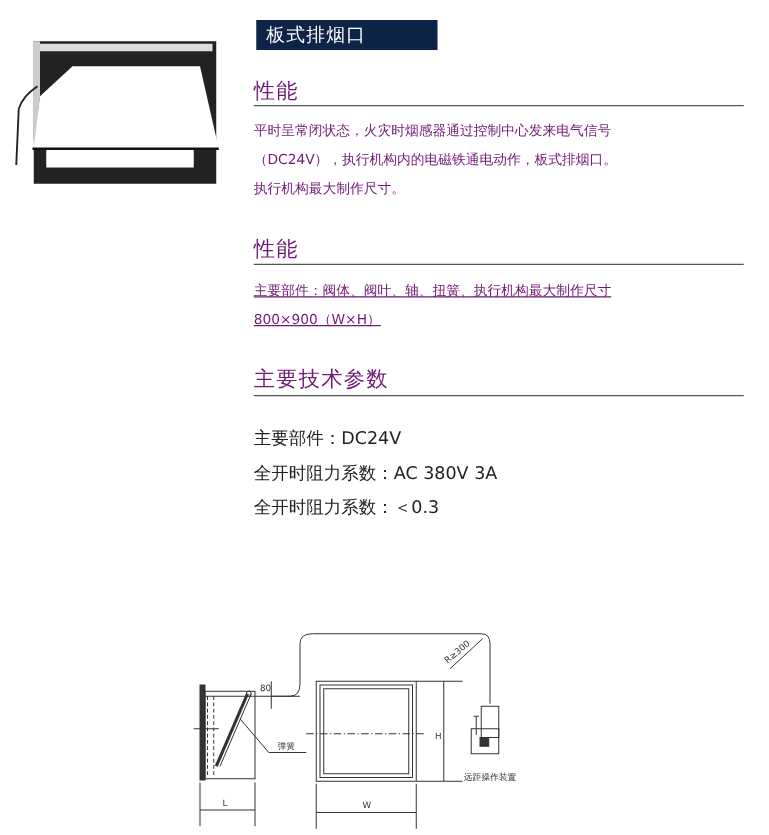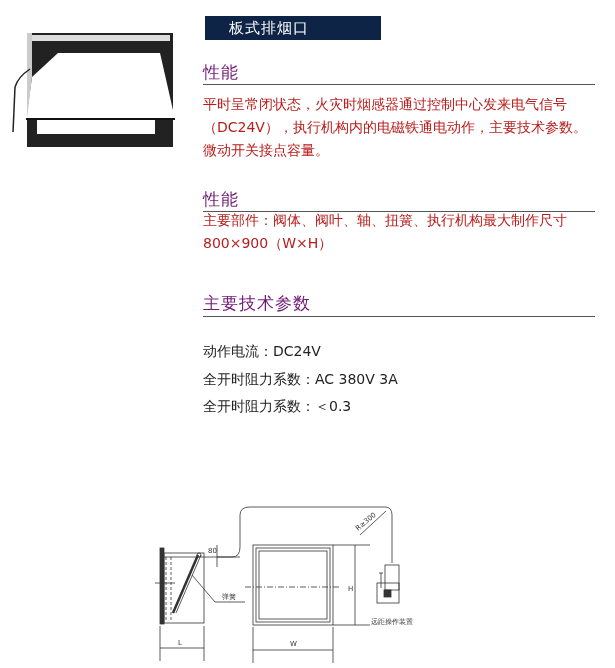--- a/index.html
+++ b/index.html
@@ -1,21 +1,21 @@
 <!DOCTYPE html>
 <html><head>
 <meta charset="utf-8">
 <style>
   html,body{margin:0;padding:0;background:#fff;}
   body{width:615px;height:668px;position:relative;overflow:hidden;font-family:"DejaVu Sans","Liberation Sans",sans-serif;color:#222;}
   .product-photo{position:absolute;left:10px;top:25px;width:170px;height:130px;}
-  .title-bar{position:absolute;left:205px;top:16px;width:176px;height:24px;background:#0d2447;color:#fff;font-size:15px;line-height:24px;padding-left:24px;box-sizing:border-box;letter-spacing:1px;}
+  .title-bar{position:absolute;left:205px;top:16px;width:145px;height:24px;background:#0d2447;color:#fff;font-size:15px;line-height:24px;padding-left:8px;box-sizing:border-box;letter-spacing:1px;}
   .section-heading{position:absolute;left:203px;font-size:17px;color:#701a75;letter-spacing:1px;}
   .rule{position:absolute;left:203px;width:392px;height:1px;background:#555;}
-  .para{position:absolute;left:203px;font-size:14px;line-height:23px;color:#b91c1c;white-space:nowrap;}
+  .para{position:absolute;left:203px;font-size:11px;line-height:23px;color:#701a75;white-space:nowrap;}
   .spec-list{position:absolute;left:203px;top:338px;font-size:14px;line-height:27.5px;color:#222;white-space:nowrap;}
   .diagram{position:absolute;left:140px;top:495px;width:300px;height:170px;}
   .dlabel{font-family:"DejaVu Sans",sans-serif;font-size:7px;fill:#333;}
 </style>
 </head>
 <body>
 
 <svg class="product-photo" viewBox="0 0 170 130">
   <rect x="17" y="8" width="146" height="114" fill="#222"></rect>
   <rect x="20" y="10" width="140" height="6" fill="#ddd"></rect>
@@ -26,35 +26,35 @@
   <path d="M20,44 Q8,52 5,62" stroke="#222" stroke-width="1.5" fill="none"></path>
   <line x1="5" y1="62" x2="3" y2="107" stroke="#222" stroke-width="1.5"></line>
 </svg>
 
 <div class="title-bar">板式排烟口</div>
 
 <div class="section-heading" style="top:61px;">性能</div>
 <div class="rule" style="top:84px;"></div>
 <div class="para" style="top:93px;">
   <div>平时呈常闭状态，火灾时烟感器通过控制中心发来电气信号</div>
-  <div>（DC24V），执行机构内的电磁铁通电动作，主要技术参数。</div>
-  <div>微动开关接点容量。</div>
+  <div>（DC24V），执行机构内的电磁铁通电动作，板式排烟口。</div>
+  <div>执行机构最大制作尺寸。</div>
 </div>
 
 <div class="section-heading" style="top:188px;">性能</div>
 <div class="rule" style="top:211px;"></div>
-<div class="para" style="top:209px;">
+<div class="para" style="top:221px;text-decoration:underline;">
   <div>主要部件：阀体、阀叶、轴、扭簧、执行机构最大制作尺寸</div>
   <div>800×900（W×H）</div>
 </div>
 
 <div class="section-heading" style="top:292px;">主要技术参数</div>
 <div class="rule" style="top:316px;"></div>
 <div class="spec-list">
-  <div>动作电流：DC24V</div>
+  <div>主要部件：DC24V</div>
   <div>全开时阻力系数：AC 380V 3A</div>
   <div>全开时阻力系数：＜0.3</div>
 </div>
 
 <svg class="diagram" viewBox="0 0 300 170" fill="none" stroke="#333" stroke-width="0.8">
 
   <g>
     <rect x="20" y="53" width="4" height="76" fill="#333"></rect>
     <rect x="24" y="58" width="40" height="70"></rect>
     <line x1="24" y1="62" x2="100" y2="62"></line>

